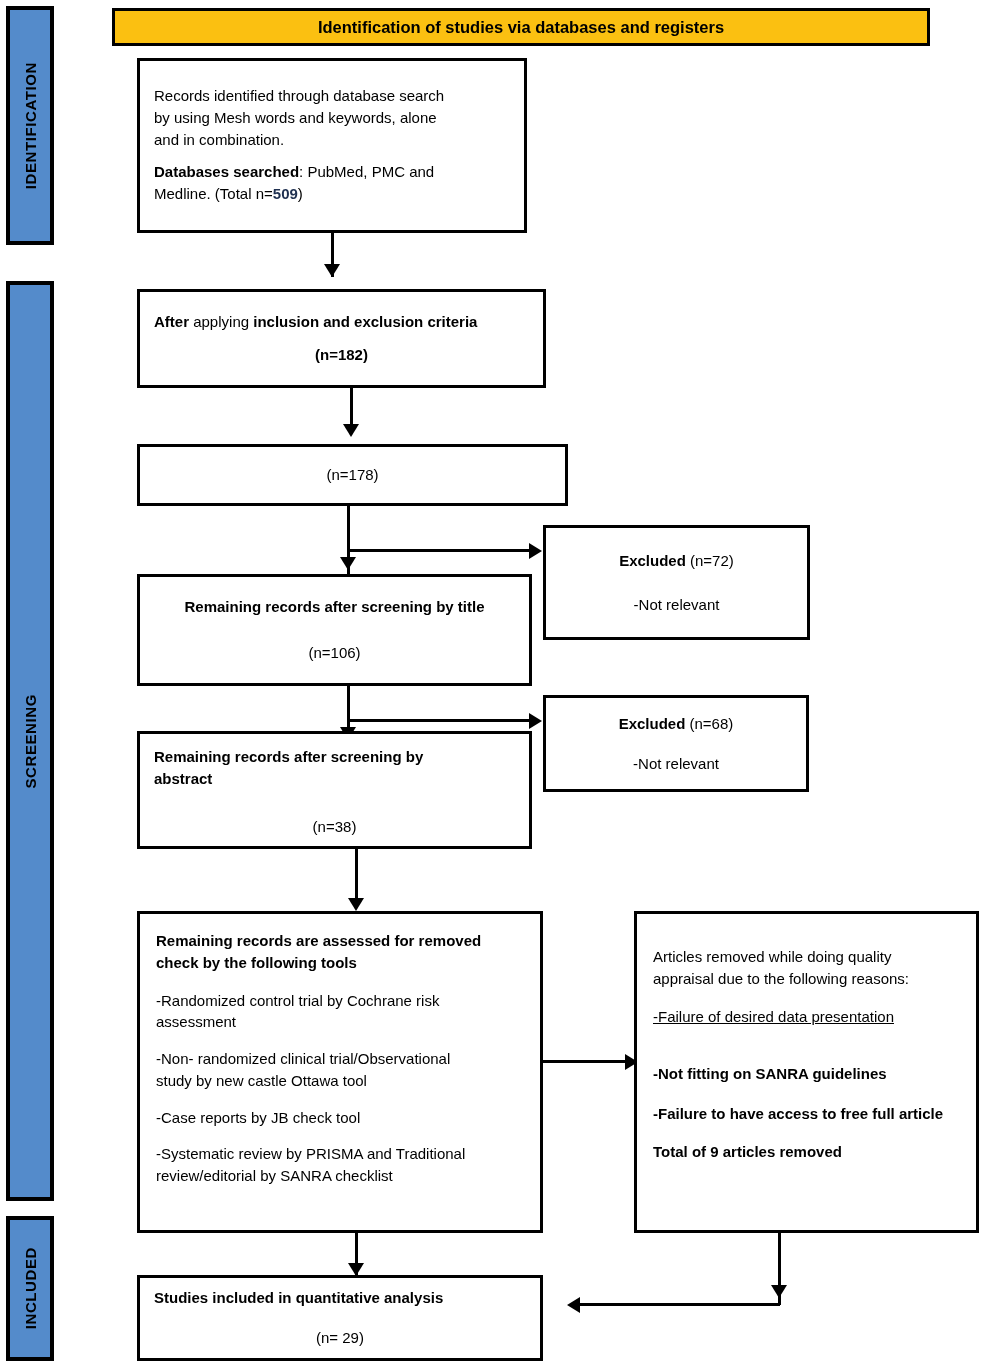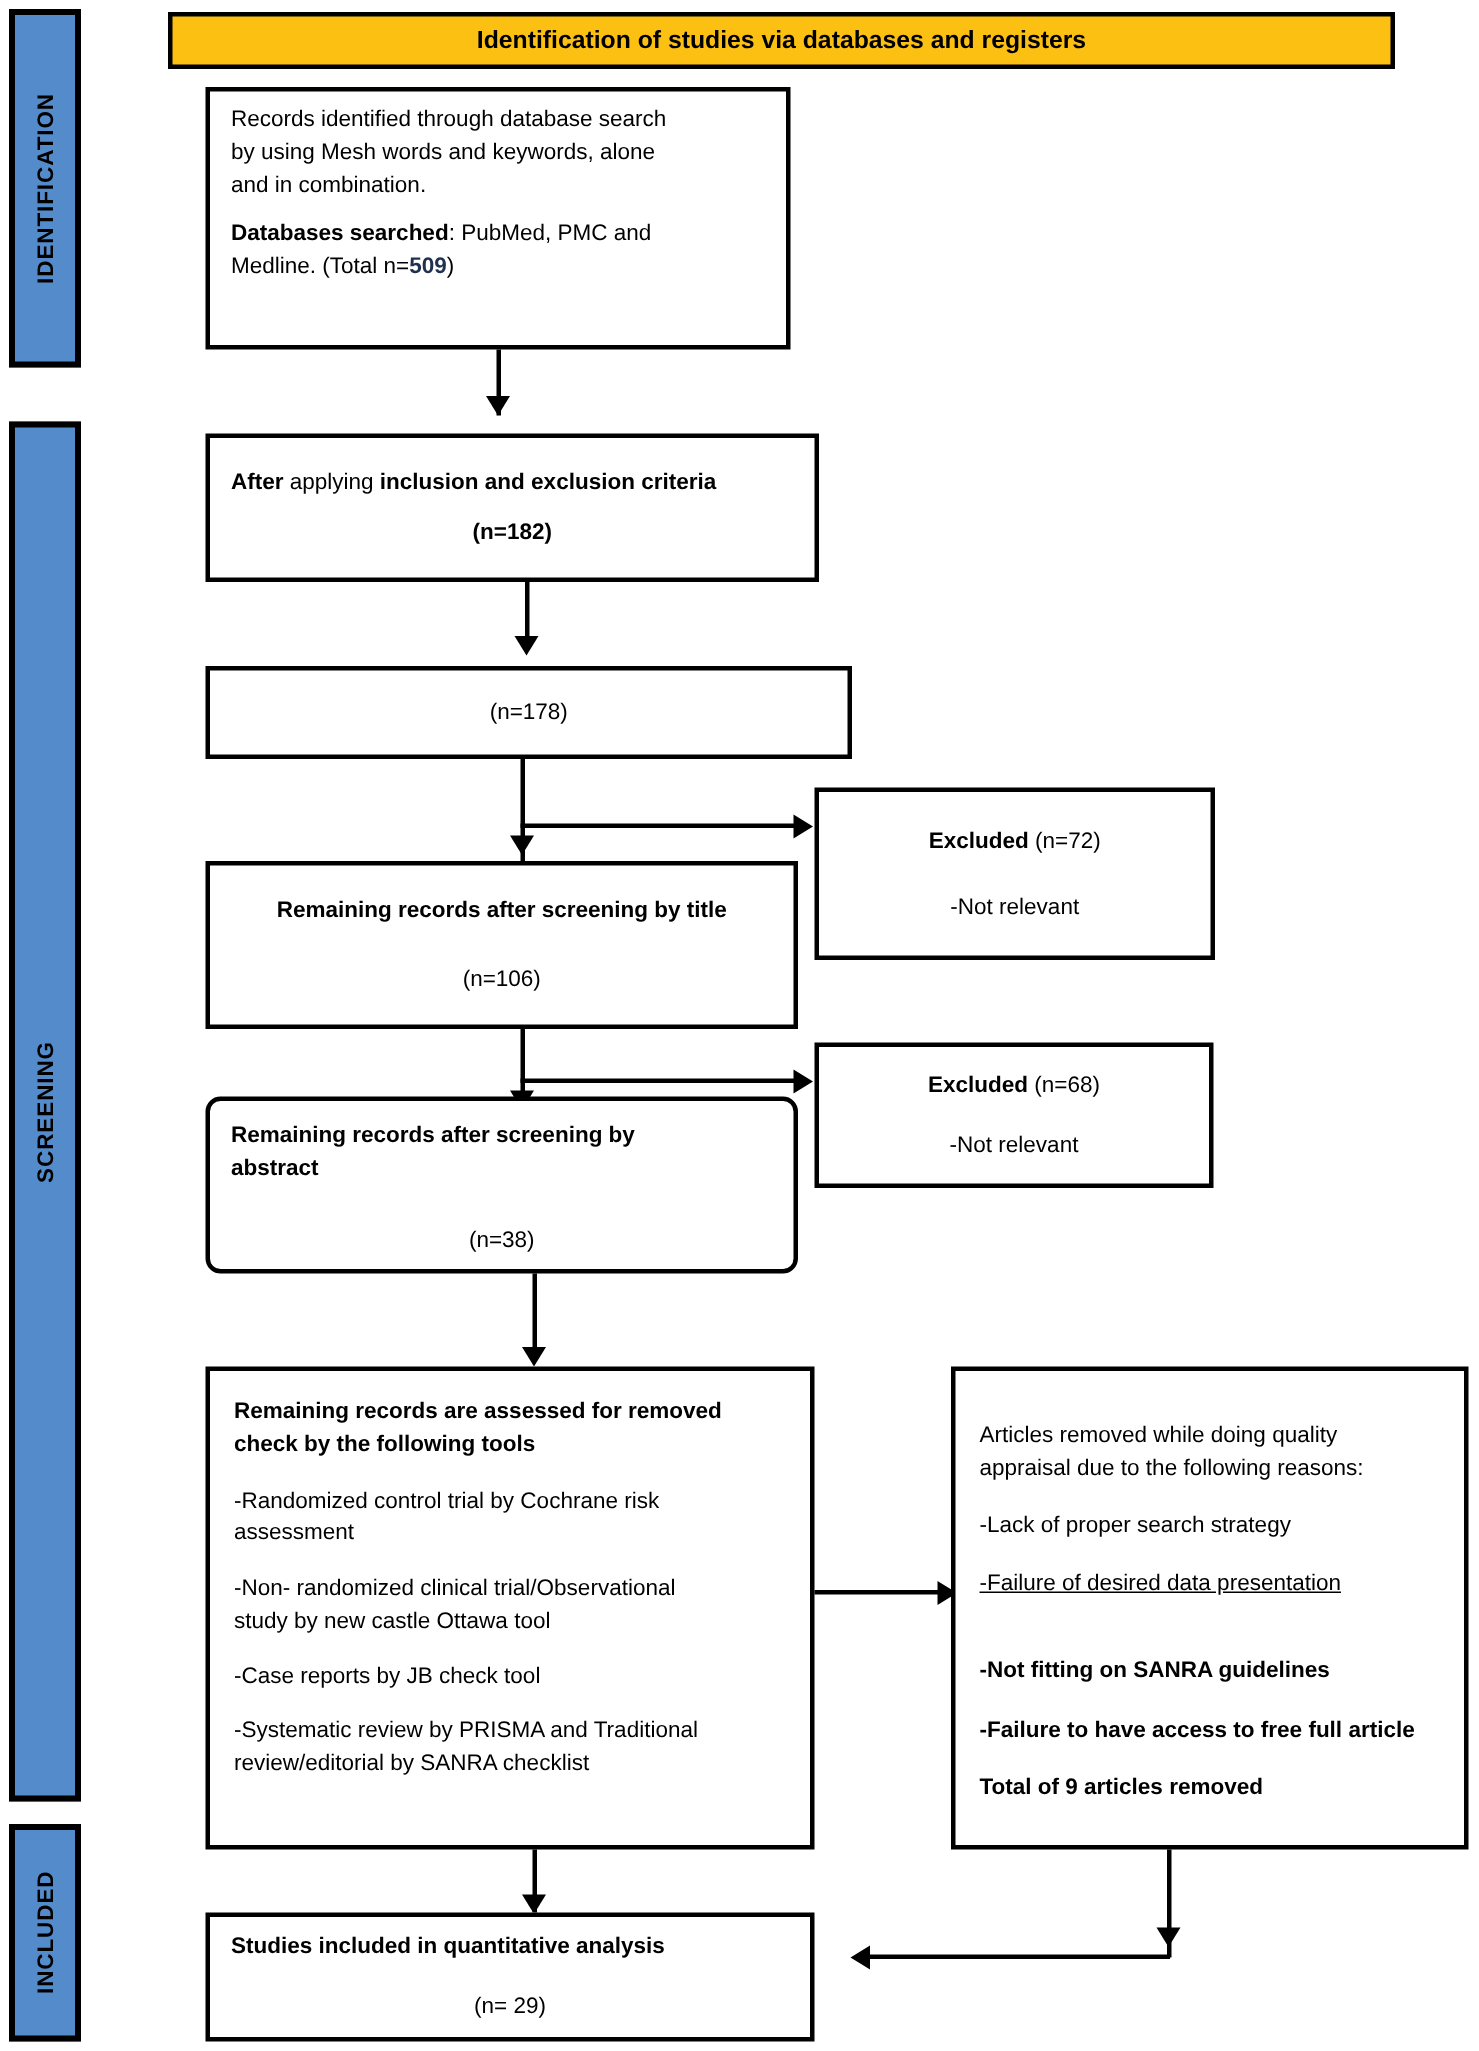--- a/index.html
+++ b/index.html
@@ -131,21 +131,21 @@
   </div>
 
   <div class="phase-bar" style="left:6px; top:1216px; width:48px; height:145px;">
     <span class="phase-label">INCLUDED</span>
   </div>
 
   <div class="banner" style="left:112px; top:8px; width:818px; height:38px;">
     <span>Identification of studies via databases and registers</span>
   </div>
 
-  <div class="box" style="left:137px; top:58px; width:390px; height:175px; padding-top:8px;">
+  <div class="box" style="left:137px; top:58px; width:390px; height:175px; padding-top:24px;">
     <p>
       <span>Records identified through database search</span><br>
       <span>by using Mesh words and keywords, alone</span><br>
       <span>and in combination.</span>
     </p>
     <p>
       <span class="b">Databases searched</span><span>: PubMed, PMC and</span><br>
       <span>Medline.  (Total n=</span><span class="num-hl">509</span><span>)</span>
     </p>
   </div>
@@ -183,21 +183,21 @@
   <div class="vline" style="left:347px; top:686px; height:62px;"></div>
   <div class="arrow-down" style="left:340px; top:727px;"></div>
   <div class="hline" style="left:347px; top:719px; width:188px;"></div>
   <div class="arrow-right" style="left:529px; top:713px;"></div>
 
   <div class="box center-v" style="left:543px; top:695px; width:266px; height:97px;">
     <p class="center" style="margin-bottom:18px;"><span class="b">Excluded</span><span> (n=68)</span></p>
     <p class="center">-Not relevant</p>
   </div>
 
-  <div class="box" style="left:137px; top:731px; width:395px; height:118px; padding-top:12px;border-radius:10px;">
+  <div class="box" style="left:137px; top:731px; width:395px; height:118px; padding-top:12px;">
     <p class="b" style="margin-bottom:26px;">
       <span>Remaining records after screening by</span><br>
       <span>abstract</span>
     </p>
     <p class="center">(n=38)</p>
   </div>
 
   <div class="vline" style="left:355px; top:849px; height:57px;"></div>
   <div class="arrow-down" style="left:348px; top:898px;"></div>
 
@@ -222,21 +222,20 @@
   </div>
 
   <div class="hline" style="left:543px; top:1060px; width:88px;"></div>
   <div class="arrow-right" style="left:625px; top:1054px;"></div>
 
   <div class="box" style="left:634px; top:911px; width:345px; height:322px; padding:32px 16px;">
     <p style="margin-bottom:16px;">
       <span>Articles removed while doing quality</span><br>
       <span>appraisal due to the following reasons:</span>
     </p>
-    <p style="margin-bottom:18px;">-Lack of proper search strategy</p>
     <p style="margin-bottom:36px;text-decoration:underline;">-Failure of desired data presentation</p>
     <p class="b" style="margin-bottom:18px;">-Not fitting on SANRA guidelines</p>
     <p class="b" style="margin-bottom:16px;">-Failure to have access to free full article</p>
     <p class="b" style="margin-bottom:0;">Total of 9 articles removed</p>
   </div>
 
   <div class="vline" style="left:355px; top:1233px; height:43px;"></div>
   <div class="arrow-down" style="left:348px; top:1263px;"></div>
 
   <div class="vline" style="left:778px; top:1233px; height:72px;"></div>

